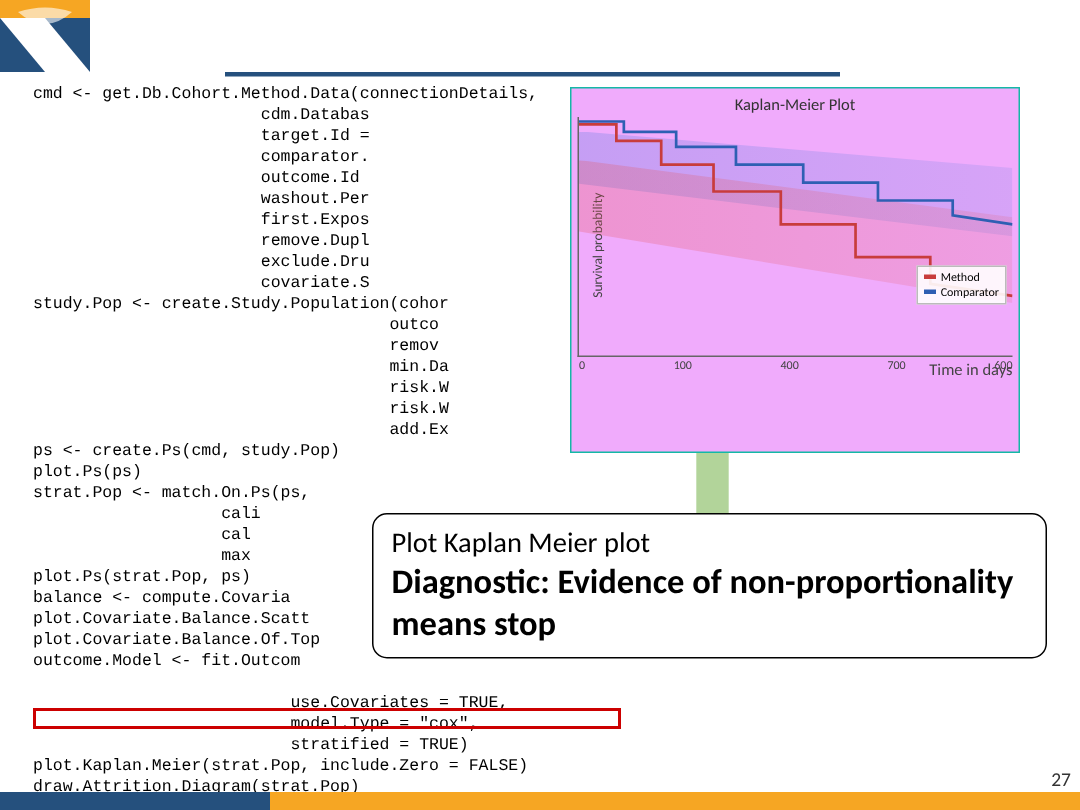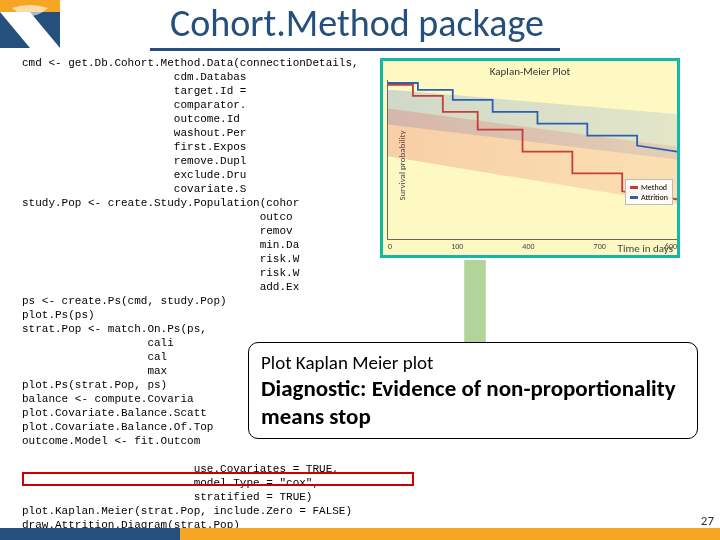--- a/index.html
+++ b/index.html
@@ -6,21 +6,21 @@
   html, body { width: 720px; height: 540px; font-family: Calibri, Arial, sans-serif; background: #fff; overflow: hidden; }
   .slide { position: relative; width: 720px; height: 540px; background: #fff; }
 
   .logo { position: absolute; top: 0; left: 0; width: 60px; height: 48px; }
 
   .title { position: absolute; top: 0; left: 170px; width: 540px; font-size: 38px; font-weight: 400; color: #25507d; }
   .title-under { position: absolute; top: 48px; left: 150px; width: 410px; height: 3px; background: #25507d; }
 
   .code { position: absolute; top: 56px; left: 22px; width: 676px; font-family: "Courier New", monospace; font-size: 11px; line-height: 14px; white-space: pre; color: #000; }
 
-  .km-plot { position: absolute; top: 58px; left: 380px; width: 300px; height: 200px; background: #fef9c3; border: 3px solid #14b8a6; padding: 4px; }
+  .km-plot { position: absolute; top: 58px; left: 380px; width: 300px; height: 244px; background: #f0abfc; border: 1px solid #14b8a6; padding: 4px; }
   .km-title { text-align: center; font-size: 11px; color: #333; margin-bottom: 2px; }
   .km-canvas { position: relative; width: 290px; height: 160px; border-left: 1px solid #666; border-bottom: 1px solid #666; margin-left: 0; }
   .km-yaxis { position: absolute; left: -22px; top: 50%; transform: rotate(-90deg); transform-origin: center; font-size: 9px; color: #444; white-space: nowrap; }
   .km-xaxis { text-align: right; font-size: 11px; color: #444; margin-top: 2px; }
   .km-ticks { position: absolute; bottom: -12px; left: 0; right: 0; display: flex; justify-content: space-between; font-size: 8px; color: #444; }
   .km-legend { position: absolute; right: 4px; top: 62%; background: rgba(255,255,255,0.9); border: 1px solid #bbb; font-size: 8px; padding: 2px 4px; }
   .km-legend .sw { display: inline-block; width: 8px; height: 3px; margin-right: 3px; vertical-align: middle; }
   .band-red { position: absolute; left: 0; top: 18%; width: 100%; height: 60%; background: linear-gradient(to right, rgba(230,80,80,0.25), rgba(230,80,80,0.15)); clip-path: polygon(0 0, 100% 40%, 100% 100%, 0 50%); }
   .band-blue { position: absolute; left: 0; top: 6%; width: 100%; height: 55%; background: linear-gradient(to right, rgba(70,120,220,0.25), rgba(70,120,220,0.15)); clip-path: polygon(0 0, 100% 28%, 100% 80%, 0 40%); }
   .step-red { position: absolute; left: 0; top: 0; width: 100%; height: 100%; }
@@ -44,21 +44,20 @@
 <div class="slide">
 
   <svg class="logo" viewBox="0 0 60 48">
     <rect x="0" y="0" width="60" height="48" fill="#fff"></rect>
     <path d="M0 0 L60 0 L60 12 L0 12 Z" fill="#f6a623"></path>
     <path d="M0 12 L30 48 L0 48 Z" fill="#25507d"></path>
     <path d="M30 12 L60 12 L60 48 Z" fill="#25507d"></path>
     <path d="M12 8 Q30 2 48 8 Q30 24 12 8 Z" fill="#fff" opacity="0.6"></path>
   </svg>
 
-  <div class="title">Cohort.Method package</div>
   <div class="title-under"></div>
 
   <pre class="code">cmd &lt;- get.Db.Cohort.Method.Data(connectionDetails,
                        cdm.Databas
                        target.Id =
                        comparator.
                        outcome.Id
                        washout.Per
                        first.Expos
                        remove.Dupl
@@ -99,21 +98,21 @@
       <div class="band-blue"></div>
       <div class="band-red"></div>
       <svg class="step-red" viewBox="0 0 290 160" preserveAspectRatio="none">
         <polyline points="0,5 25,5 25,16 55,16 55,32 90,32 90,50 135,50 135,72 185,72 185,94 235,94 235,112 290,120" fill="none" stroke="#c83c3c" stroke-width="1.8"></polyline>
       </svg>
       <svg class="step-blue" viewBox="0 0 290 160" preserveAspectRatio="none">
         <polyline points="0,3 30,3 30,10 65,10 65,20 105,20 105,32 150,32 150,44 200,44 200,56 250,56 250,66 290,72" fill="none" stroke="#2e5fb3" stroke-width="1.8"></polyline>
       </svg>
       <div class="km-legend">
         <div><span class="sw" style="background:#c83c3c"></span><span>Method</span></div>
-        <div><span class="sw" style="background:#2e5fb3"></span><span>Attrition</span></div>
+        <div><span class="sw" style="background:#2e5fb3"></span><span>Comparator</span></div>
       </div>
       <div class="km-ticks">
         <span>0</span>
         <span>100</span>
         <span>400</span>
         <span>700</span>
         <span>600</span>
       </div>
     </div>
     <div class="km-xaxis">Time in days</div>

